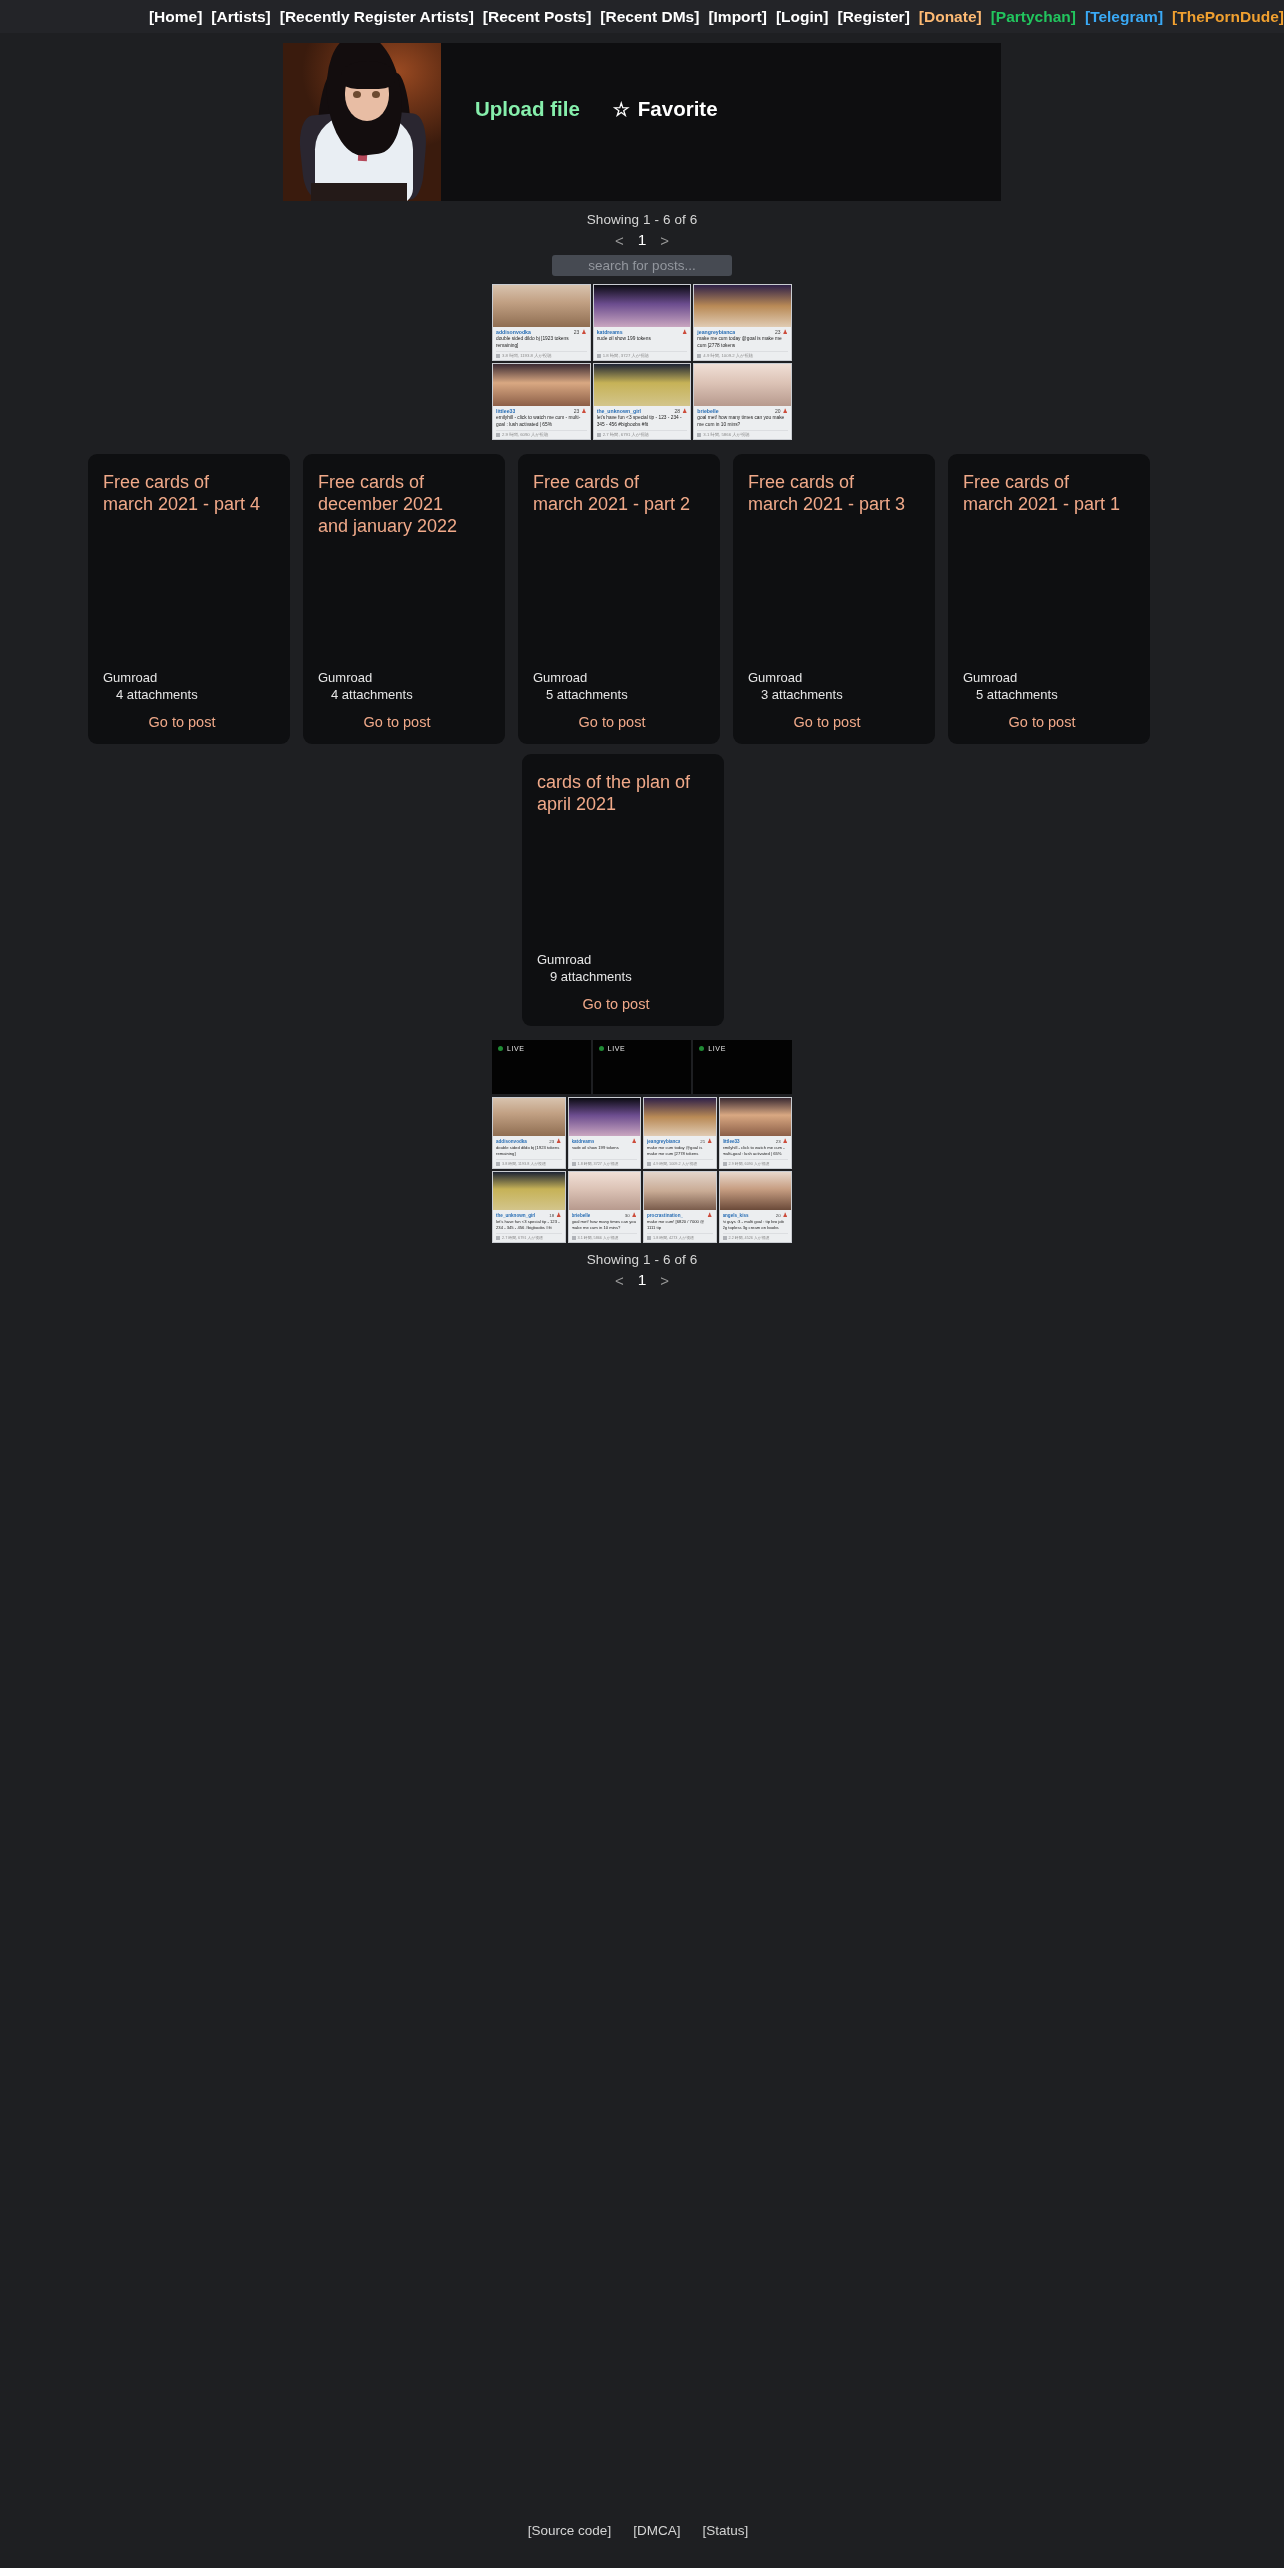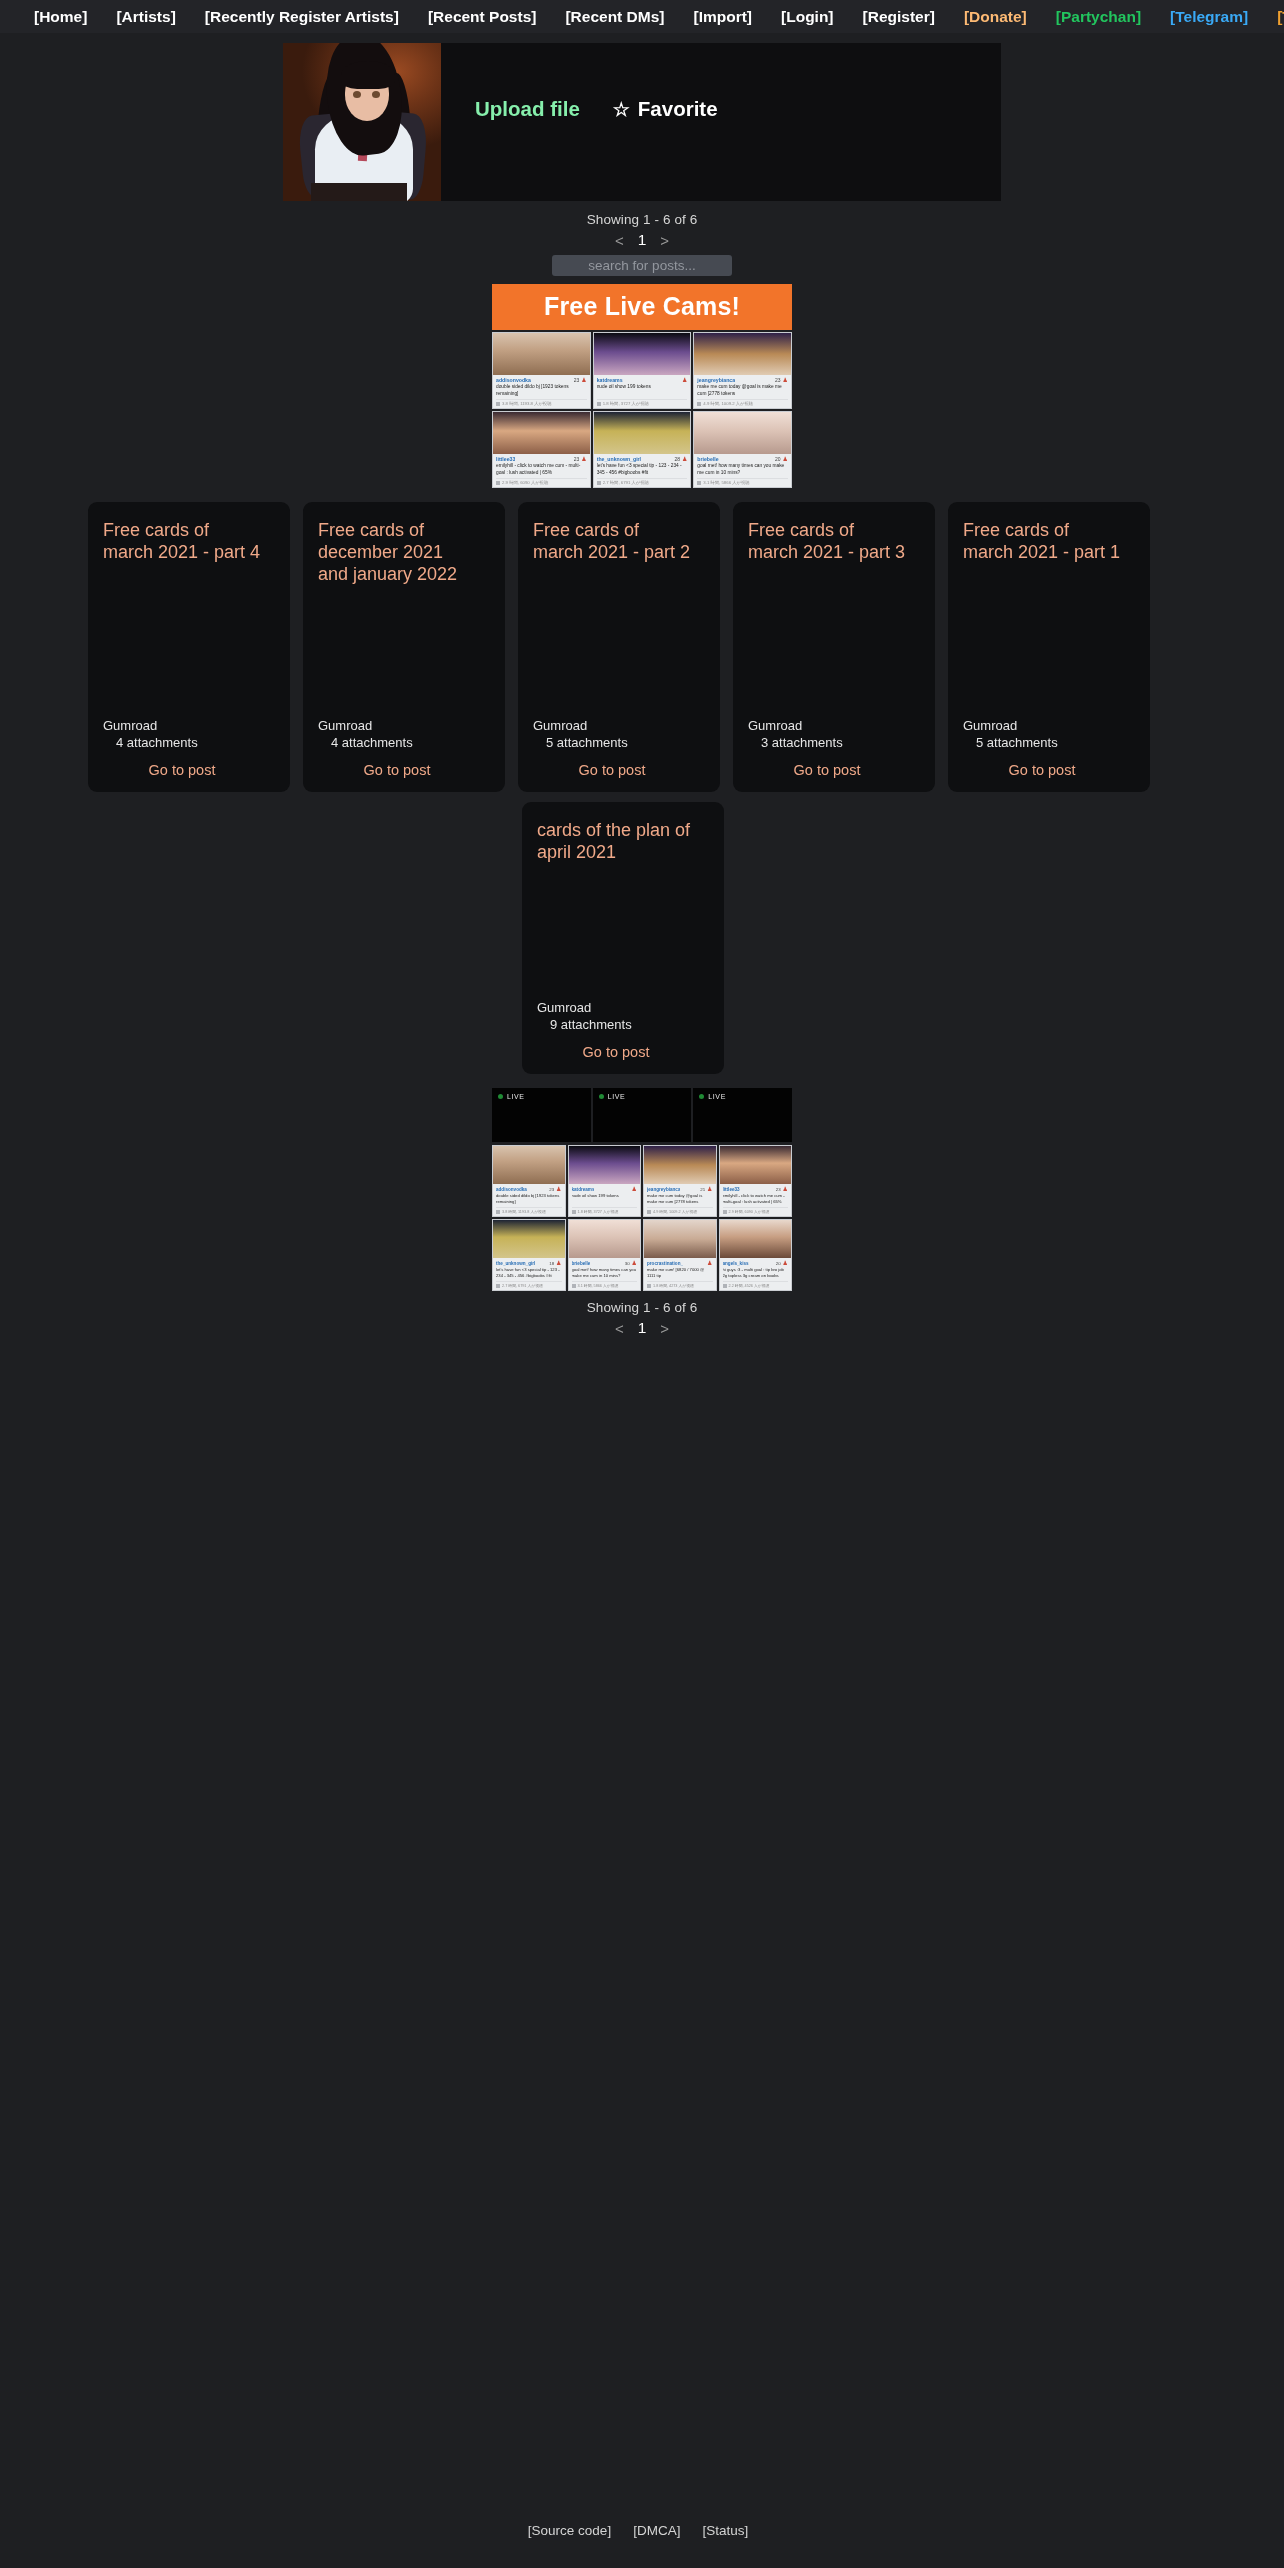--- a/index.html
+++ b/index.html
@@ -10,25 +10,25 @@
     color: #e8e8e8;
   }
   body { min-height: 2568px; position: relative; }
 
   
   .topnav {
     background: #232428;
     height: 33px;
     display: flex;
     align-items: center;
-    padding-left: 34px;
-    gap: 29px;
+    gap: 9px;
     font-size: 15.5px;
     font-weight: bold;
     white-space: nowrap;
+    justify-content: flex-end;
   }
   .topnav a { color: #ffffff; text-decoration: none; }
   .topnav a.donate { color: #fdba74; }
   .topnav a.partychan { color: #22c55e; }
   .topnav a.telegram { color: #3aa9f5; }
   .topnav a.tpd { color: #f0a030; }
 
   
   .artist-header {
     width: 718px;
@@ -458,21 +458,20 @@
     <span class="cur">1</span>
     <span class="arrow">&gt;</span>
   </div>
 </div>
 
 <div class="search-wrap">
   <input class="search-input" type="text" placeholder="search for posts..." style="">
 </div>
 
 <section class="ad-top">
-  <div class="ad-headline">Free Live Cams!</div>
   <div class="cam-grid-3">
 
     <div class="cam-tile">
       <div class="cam-thumb t1"></div>
       <div class="cam-meta">
         <div class="cam-topline">
           <span class="cam-name">addisonvodka</span>
           <span class="cam-right">
             <span class="cam-viewers">23</span>
             <span class="cam-usericon">♟</span>

